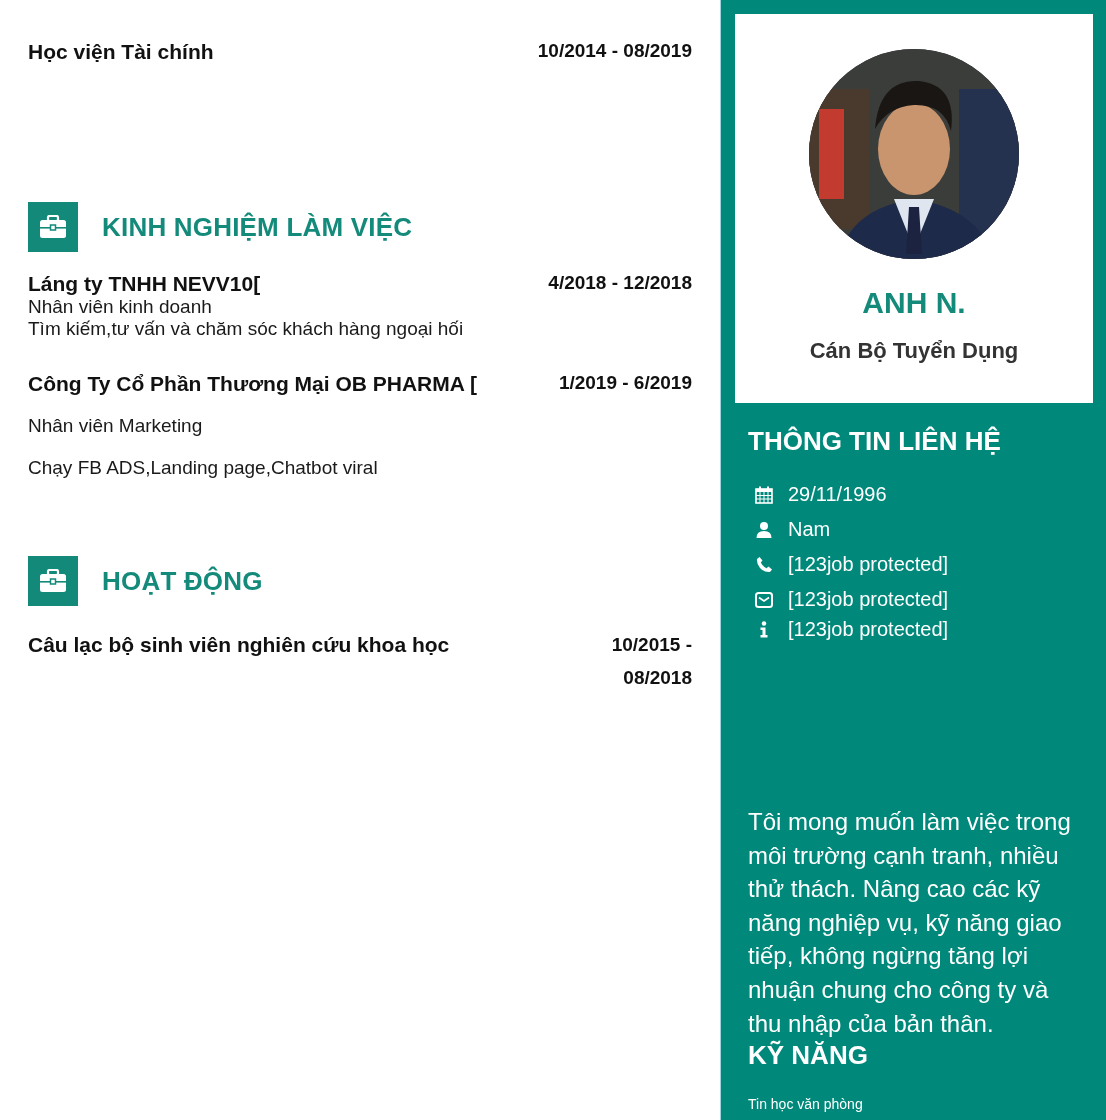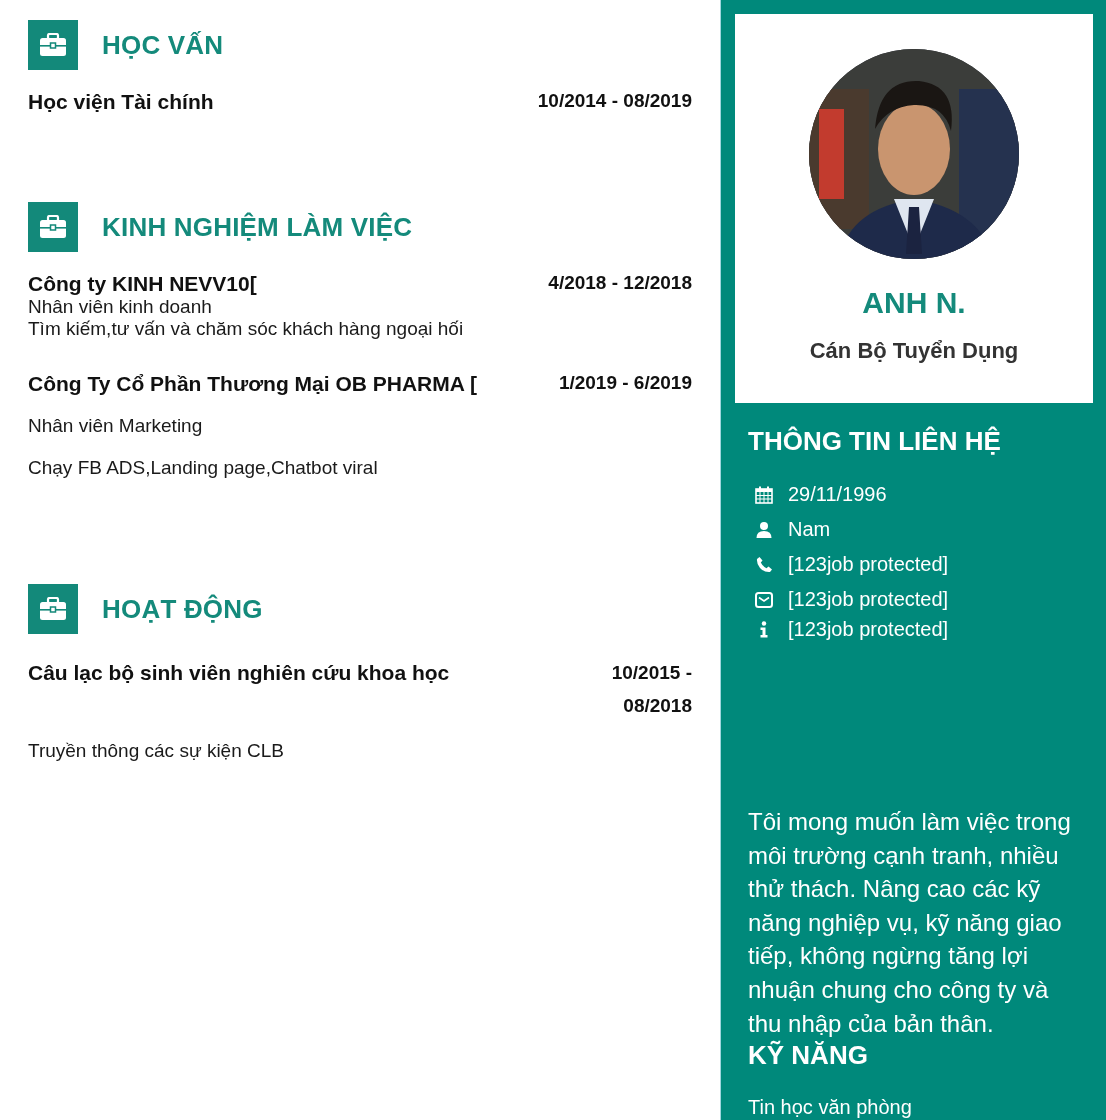--- a/index.html
+++ b/index.html
@@ -22,39 +22,28 @@
   .card { position: absolute; left: 14px; top: 14px; width: 358px; height: 389px; background: #fff; }
   .avatar { position: absolute; left: 74px; top: 35px; width: 210px; height: 210px; border-radius: 50%; overflow: hidden; background: #2a2f3a; }
   .name { position: absolute; left: 0; width: 100%; top: 272px; text-align: center; font-size: 30px; font-weight: bold; color: #148a7b; }
   .role { position: absolute; left: 0; width: 100%; top: 324px; text-align: center; font-size: 22px; font-weight: bold; color: #333; }
 
   .side-title { position: absolute; left: 27px; font-size: 26px; font-weight: bold; color: #fff; }
   .contact { position: absolute; left: 32px; top: 480px; width: 340px; }
   .contact-item { display: flex; align-items: flex-start; color: #fff; font-size: 20px; line-height: 29px; margin-bottom: 6px; }
   .contact-item .ic { width: 22px; height: 29px; display: flex; align-items: center; justify-content: center; margin-right: 13px; flex-shrink: 0; }
   .objective { position: absolute; left: 27px; top: 805px; width: 340px; color: #fff; font-size: 24px; line-height: 33.6px; }
-  .skill { position: absolute; left: 27px; top: 1096px; color: #fff; font-size: 20px; }
+  .skill { position: absolute; left: 27px; top: 1096px; color: #fff; font-size: 14px; }
 </style>
 </head>
 <body>
 
 <div class="main">
 
   <div class="section" style="top:20px;">
-    <div class="sec-head">
-      <div class="sec-icon">
-        <svg width="28" height="24" viewBox="0 0 28 24">
-            <rect x="9" y="1" width="10" height="5" rx="1.5" fill="none" stroke="#fff" stroke-width="2.2"></rect>
-            <rect x="1" y="5" width="26" height="18" rx="2.5" fill="#fff"></rect>
-            <rect x="1" y="12" width="26" height="1.6" fill="#13897a"></rect>
-            <rect x="11.5" y="10" width="5" height="5" fill="#fff" stroke="#13897a" stroke-width="1.5"></rect>
-          </svg>
-      </div>
-      <div class="sec-title">HỌC VẤN</div>
-    </div>
     <div style="margin-top:20px;">
       <div class="entry-row">
         <div class="entry-title">Học viện Tài chính</div>
         <div class="entry-date" style="line-height:22px;">10/2014 - 08/2019</div>
       </div>
     </div>
   </div>
 
   <div class="section" style="top:202px;">
     <div class="sec-head">
@@ -64,58 +53,57 @@
             <rect x="1" y="5" width="26" height="18" rx="2.5" fill="#fff"></rect>
             <rect x="1" y="12" width="26" height="1.6" fill="#13897a"></rect>
             <rect x="11.5" y="10" width="5" height="5" fill="#fff" stroke="#13897a" stroke-width="1.5"></rect>
           </svg>
       </div>
       <div class="sec-title">KINH NGHIỆM LÀM VIỆC</div>
     </div>
 
     <div style="margin-top:20px;">
       <div class="entry-row">
-        <div class="entry-title">Công ty KINH NEVV10[</div>
+        <div class="entry-title">Láng ty TNHH NEVV10[</div>
         <div class="entry-date" style="line-height:22px;">4/2018 - 12/2018</div>
       </div>
       <div class="entry-line" style="">Nhân viên kinh doanh</div>
       <div class="entry-line" style="">Tìm kiếm,tư vấn và chăm sóc khách hàng ngoại hối</div>
     </div>
 
     <div style="margin-top:32px;">
       <div class="entry-row">
         <div class="entry-title">Công Ty Cổ Phần Thương Mại OB PHARMA [</div>
         <div class="entry-date" style="line-height:22px;">1/2019 - 6/2019</div>
       </div>
       <div class="entry-line" style="margin-top:19px;">Nhân viên Marketing</div>
       <div class="entry-line" style="margin-top:20px;">Chạy FB ADS,Landing page,Chatbot viral</div>
     </div>
   </div>
 
-  <div class="section" style="top:584px;">
+  <div class="section" style="top:556px;">
     <div class="sec-head">
       <div class="sec-icon">
         <svg width="28" height="24" viewBox="0 0 28 24">
             <rect x="9" y="1" width="10" height="5" rx="1.5" fill="none" stroke="#fff" stroke-width="2.2"></rect>
             <rect x="1" y="5" width="26" height="18" rx="2.5" fill="#fff"></rect>
             <rect x="1" y="12" width="26" height="1.6" fill="#13897a"></rect>
             <rect x="11.5" y="10" width="5" height="5" fill="#fff" stroke="#13897a" stroke-width="1.5"></rect>
           </svg>
       </div>
       <div class="sec-title">HOẠT ĐỘNG</div>
     </div>
     <div style="margin-top:22px;">
       <div class="entry-row">
         <div class="entry-title" style="line-height:33px;">Câu lạc bộ sinh viên nghiên cứu khoa học</div>
         <div>
           <div class="entry-date">10/2015 -</div>
           <div class="entry-date">08/2018</div>
         </div>
       </div>
-      <div class="entry-line" style="margin-top:18px;">Truyền thông các sự kiện CLB</div>
     </div>
   </div>
 </div>
 
 <div class="sidebar">
   <div class="card">
     <div class="avatar">
       <svg width="210" height="210" viewBox="0 0 210 210">
         <rect width="210" height="210" fill="#3b3d3a"></rect>
         <rect x="0" y="40" width="60" height="140" fill="#4a3a2e"></rect>

